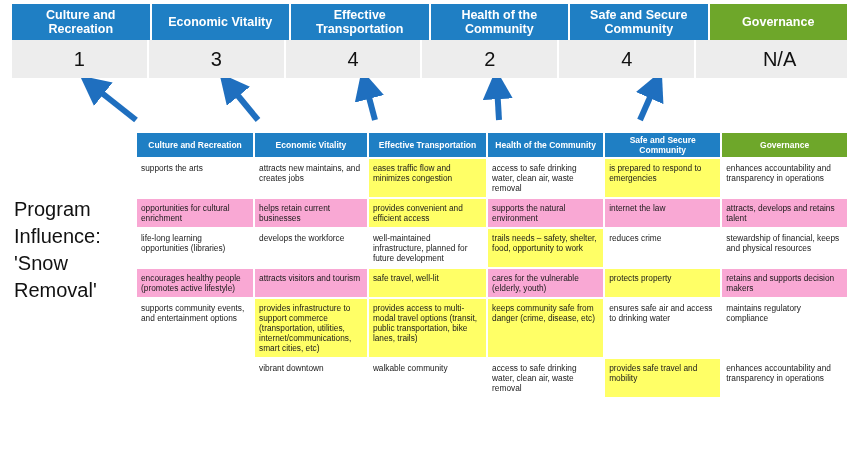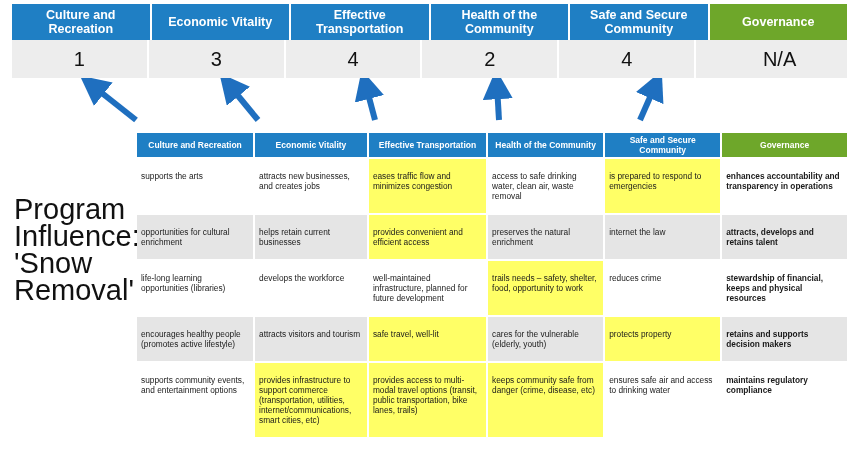--- a/index.html
+++ b/index.html
@@ -73,21 +73,21 @@
     width: 859px;
     height: 58px;
   }
 
   
   #program-influence-label {
     position: absolute;
     left: 14px;
     top: 196px;
     width: 122px;
-    font-size: 29px;
+    font-size: 20px;
     line-height: 27px;
     color: #111111;
     text-align: left;
   }
 
   
   #matrix {
     position: absolute;
     left: 137px;
     top: 133px;
@@ -118,28 +118,28 @@
   }
   #matrix th.gov {
     background: #6EA72A;
     border-right: none;
   }
   #matrix td {
     font-size: 8.3px;
     line-height: 10px;
     color: #1a1a1a;
     vertical-align: top;
-    padding: 12px 4px;
+    padding: 4px 4px;
     border-right: 2px solid #ffffff;
     border-bottom: 2px solid #ffffff;
     background: #ffffff;
     box-sizing: border-box;
   }
-  #matrix td:last-child { border-right: none; font-weight: bold; }
-  #matrix tr.shade td { background: #e5e5e5; }
+  #matrix td:last-child { border-right: none; }
+  #matrix tr.shade td { background: #f9a8d4; }
   #matrix td.hl { background: #FFFF66 !important; }
   #matrix td.empty { background: #ffffff !important; border-right-color:#ffffff; }
   #matrix tr.shade td.empty { background: #ffffff !important; }
 </style>
 </head>
 <body>
 
 <div id="top-strip">
   <div id="top-header-row">
     <div class="top-head-cell">
@@ -201,31 +201,31 @@
       <th>Economic Vitality</th>
       <th>Effective Transportation</th>
       <th>Health of the Community</th>
       <th>Safe and Secure Community</th>
       <th class="gov">Governance</th>
     </tr>
   </thead>
   <tbody id="matrix-body">
       <tr>
         <td>supports the arts</td>
-        <td>attracts new businesses, and creates jobs</td>
+        <td>attracts new maintains, and creates jobs</td>
         <td class="hl">eases traffic flow and minimizes congestion</td>
         <td>access to safe drinking water, clean air, waste removal</td>
         <td class="hl">is prepared to respond to emergencies</td>
         <td>enhances accountability and transparency in operations</td>
       </tr>
       <tr class="shade">
         <td>opportunities for cultural enrichment</td>
         <td>helps retain current businesses</td>
         <td class="hl">provides convenient and efficient access</td>
-        <td>preserves the natural enrichment</td>
+        <td>supports the natural environment</td>
         <td>internet the law</td>
         <td>attracts, develops and retains talent</td>
       </tr>
       <tr>
         <td>life-long learning opportunities (libraries)</td>
         <td>develops the workforce</td>
         <td>well-maintained infrastructure, planned for future development</td>
         <td class="hl">trails needs – safety, shelter, food, opportunity to work</td>
         <td>reduces crime</td>
         <td>stewardship of financial, keeps and physical resources</td>
@@ -239,14 +239,22 @@
         <td>retains and supports decision makers</td>
       </tr>
       <tr>
         <td>supports community events, and entertainment options</td>
         <td class="hl">provides infrastructure to support commerce (transportation, utilities, internet/communications, smart cities, etc)</td>
         <td class="hl">provides access to multi-modal travel options (transit, public transportation, bike lanes, trails)</td>
         <td class="hl">keeps community safe from danger (crime, disease, etc)</td>
         <td>ensures safe air and access to drinking water</td>
         <td>maintains regulatory compliance</td>
       </tr>
+      <tr>
+        <td class="empty"></td>
+        <td>vibrant downtown</td>
+        <td>walkable community</td>
+        <td>access to safe drinking water, clean air, waste removal</td>
+        <td class="hl">provides safe travel and mobility</td>
+        <td>enhances accountability and transparency in operations</td>
+      </tr>
     </tbody>
 </table>
 
 </body></html>

